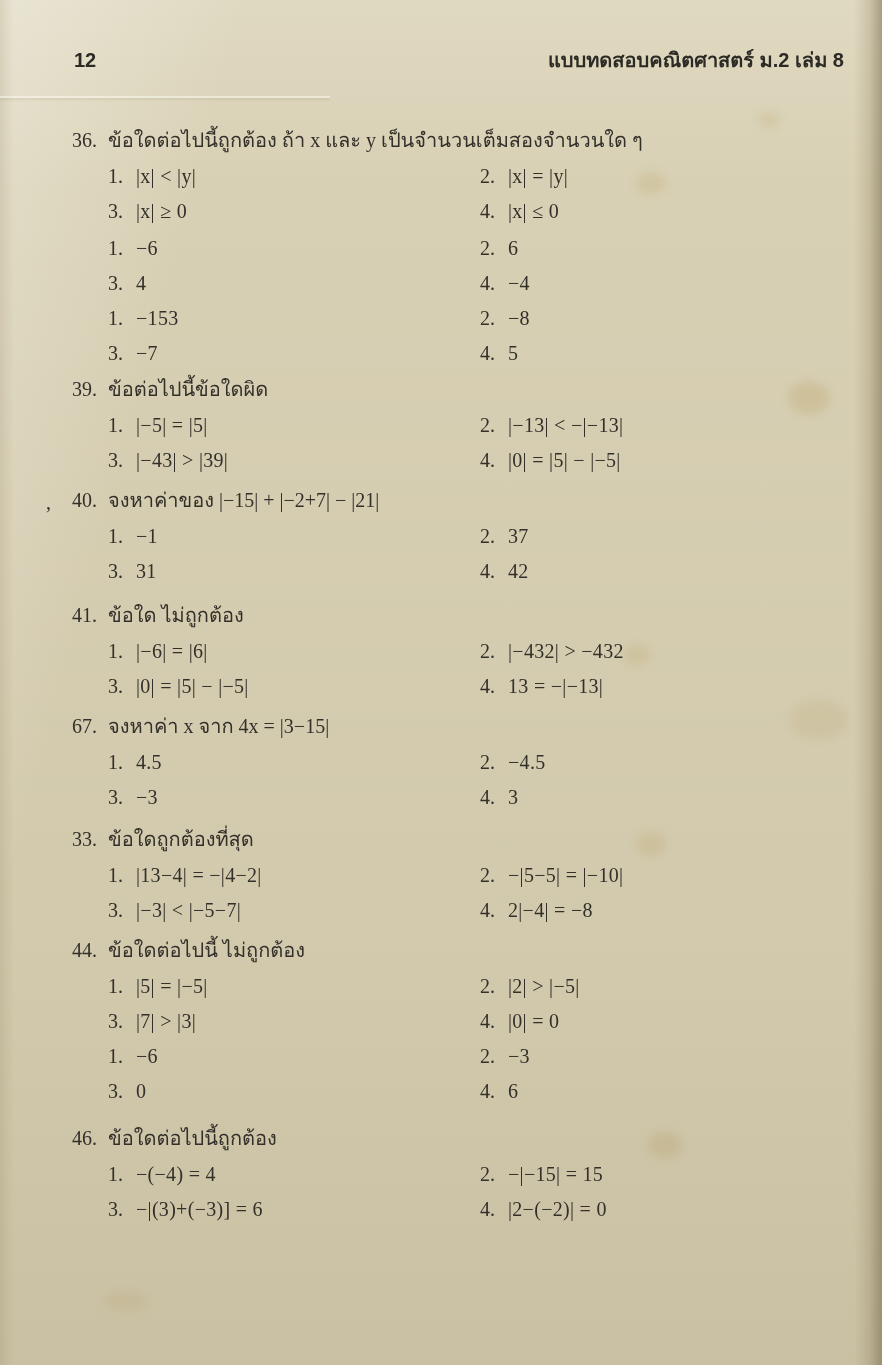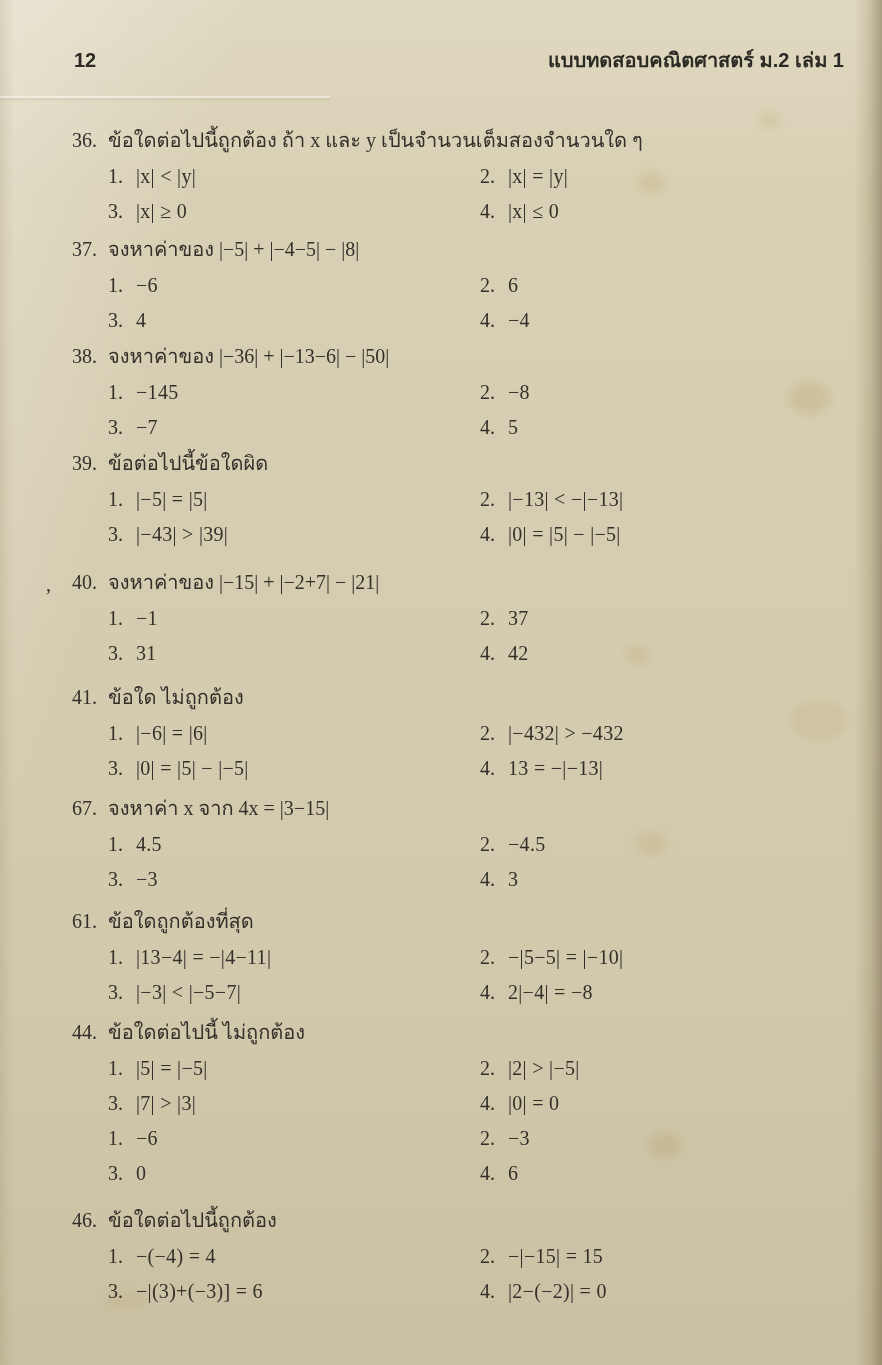--- a/index.html
+++ b/index.html
@@ -84,21 +84,21 @@
   <div class="stain s2"></div>
   <div class="stain s3"></div>
   <div class="stain s4"></div>
   <div class="stain s5"></div>
   <div class="stain s6"></div>
   <div class="stain s7"></div>
   <div class="stain s8"></div>
 
   <div class="header">
     <span>12</span>
-    <span>แบบทดสอบคณิตศาสตร์ ม.2 เล่ม 1</span>
+    <span>แบบทดสอบคณิตศาสตร์ ม.2 เล่ม 8</span>
   </div>
 
   <div class="questions">
 
     <div class="q" style="margin-bottom:2px">
       <div class="q-line">
         <span class="q-num">36.</span>
         <span class="q-text">ข้อใดต่อไปนี้ถูกต้อง ถ้า x และ y เป็นจำนวนเต็มสองจำนวนใด ๆ</span>
       </div>
       <div class="opt-row">
@@ -117,24 +117,20 @@
             <span class="o-text">|x| ≥ 0</span>
           </span>
         <span class="opt c2">
             <span class="o-label">4.</span>
             <span class="o-text">|x| ≤ 0</span>
           </span>
       </div>
     </div>
 
     <div class="q" style="margin-bottom:0px">
-      <div class="q-line">
-        <span class="q-num">37.</span>
-        <span class="q-text">จงหาค่าของ |−5| + |−4−5| − |8|</span>
-      </div>
       <div class="opt-row">
         <span class="opt c1">
             <span class="o-label">1.</span>
             <span class="o-text">−6</span>
           </span>
         <span class="opt c2">
             <span class="o-label">2.</span>
             <span class="o-text">6</span>
           </span>
       </div>
@@ -144,47 +140,43 @@
             <span class="o-text">4</span>
           </span>
         <span class="opt c2">
             <span class="o-label">4.</span>
             <span class="o-text">−4</span>
           </span>
       </div>
     </div>
 
     <div class="q" style="margin-bottom:0px">
-      <div class="q-line">
-        <span class="q-num">38.</span>
-        <span class="q-text">จงหาค่าของ |−36| + |−13−6| − |50|</span>
-      </div>
-      <div class="opt-row">
-        <span class="opt c1">
-            <span class="o-label">1.</span>
-            <span class="o-text">−145</span>
+      <div class="opt-row">
+        <span class="opt c1">
+            <span class="o-label">1.</span>
+            <span class="o-text">−153</span>
           </span>
         <span class="opt c2">
             <span class="o-label">2.</span>
             <span class="o-text">−8</span>
           </span>
       </div>
       <div class="opt-row">
         <span class="opt c1">
             <span class="o-label">3.</span>
             <span class="o-text">−7</span>
           </span>
         <span class="opt c2">
             <span class="o-label">4.</span>
             <span class="o-text">5</span>
           </span>
       </div>
     </div>
 
-    <div class="q" style="margin-bottom:12px">
+    <div class="q" style="margin-bottom:4px">
       <div class="q-line">
         <span class="q-num">39.</span>
         <span class="q-text">ข้อต่อไปนี้ข้อใดผิด</span>
       </div>
       <div class="opt-row">
         <span class="opt c1">
             <span class="o-label">1.</span>
             <span class="o-text">|−5| = |5|</span>
           </span>
         <span class="opt c2">
@@ -281,27 +273,27 @@
           </span>
         <span class="opt c2">
             <span class="o-label">4.</span>
             <span class="o-text">3</span>
           </span>
       </div>
     </div>
 
     <div class="q" style="margin-bottom:4px">
       <div class="q-line">
-        <span class="q-num">61.</span>
+        <span class="q-num">33.</span>
         <span class="q-text">ข้อใดถูกต้องที่สุด</span>
       </div>
       <div class="opt-row">
         <span class="opt c1">
             <span class="o-label">1.</span>
-            <span class="o-text">|13−4| = −|4−11|</span>
+            <span class="o-text">|13−4| = −|4−2|</span>
           </span>
         <span class="opt c2">
             <span class="o-label">2.</span>
             <span class="o-text">−|5−5| = |−10|</span>
           </span>
       </div>
       <div class="opt-row">
         <span class="opt c1">
             <span class="o-label">3.</span>
             <span class="o-text">|−3| &lt; |−5−7|</span>

